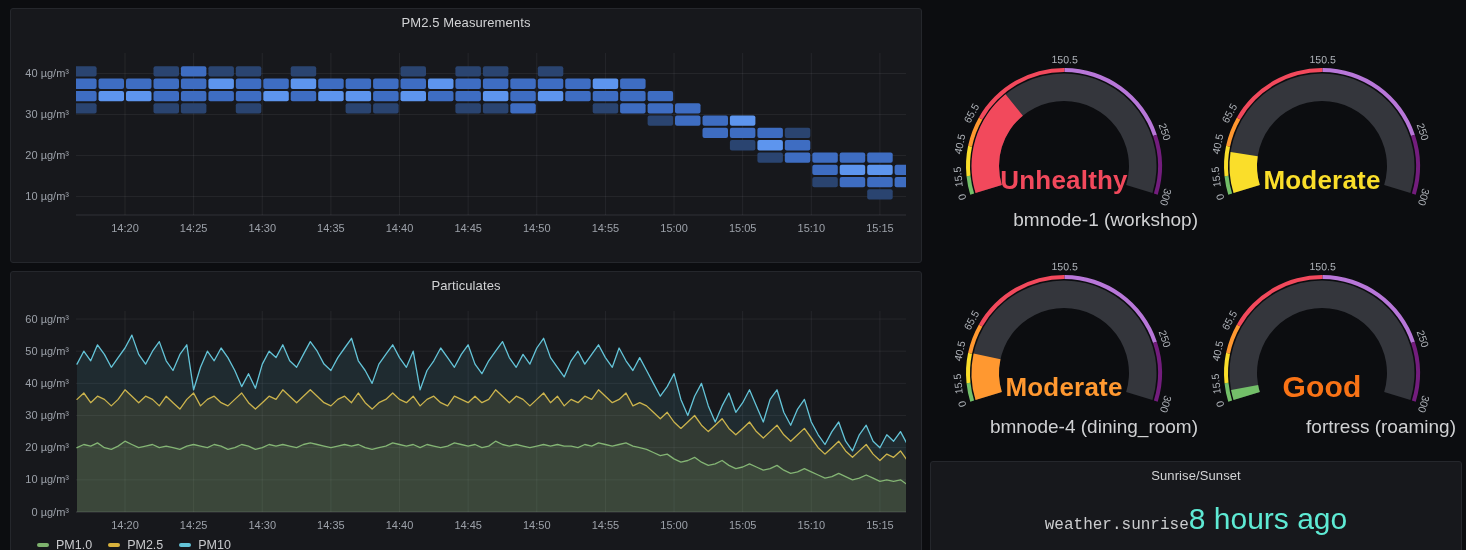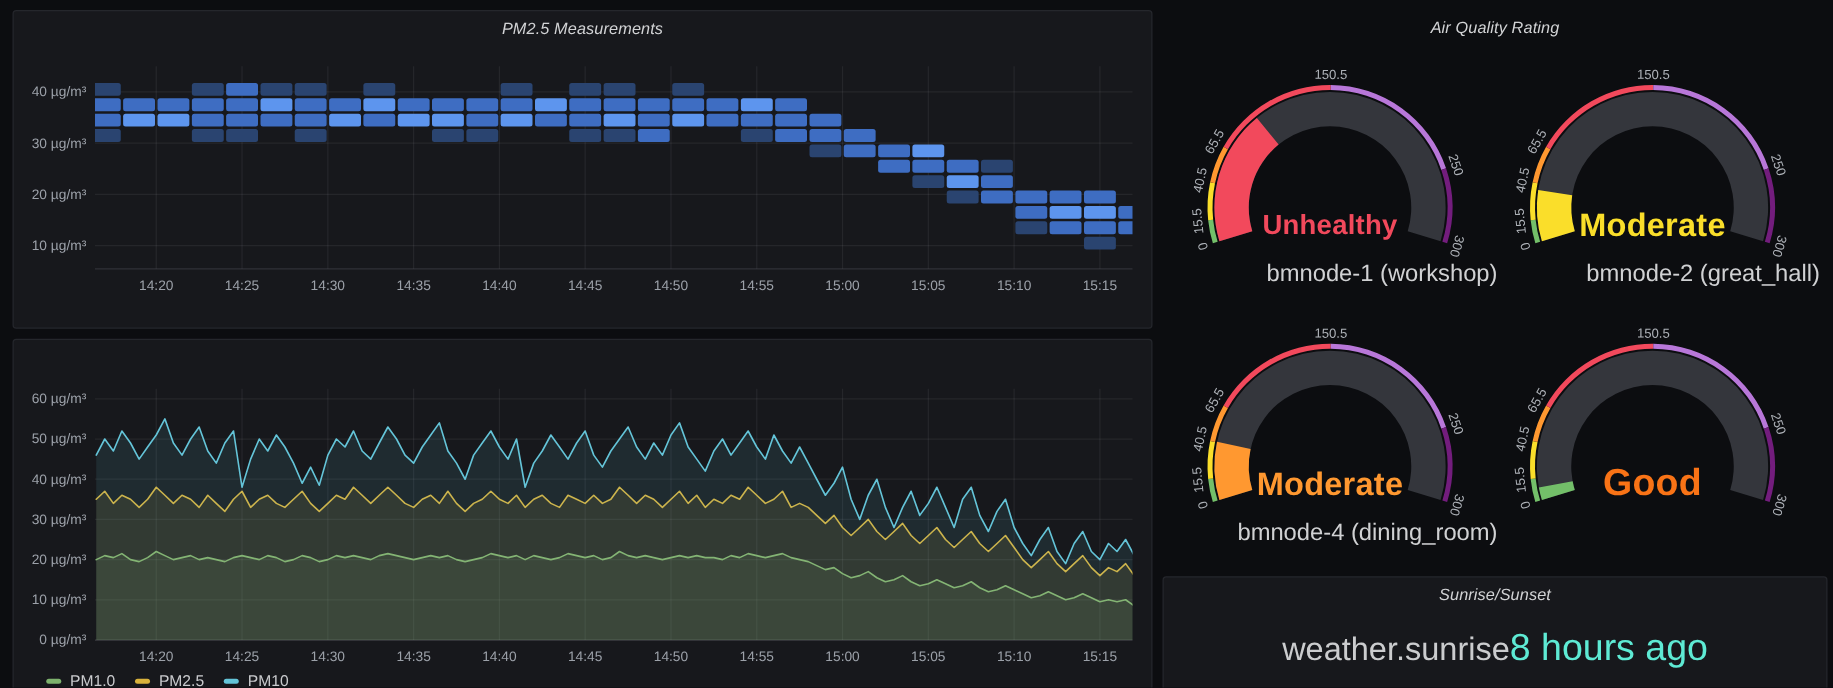--- a/index.html
+++ b/index.html
@@ -11,21 +11,20 @@
   }
   .panel{
     position:absolute;background:#17181c;border:1px solid #25272c;
     border-radius:3px;box-sizing:border-box;
   }
   .panel--transparent{background:transparent;border:none;}
   .panel-title{
     position:absolute;left:0;right:0;top:6px;text-align:center;
     font-size:13px;font-weight:500;color:#d2d3d5;letter-spacing:.1px;
     cursor:pointer;
-    font-style:italic;
   }
   svg{position:absolute;left:0;top:0;display:block;}
   .legend{
     position:absolute;display:flex;align-items:center;gap:0;
   }
   .legend-item{display:flex;align-items:center;margin-right:16px;cursor:pointer;}
   .legend-marker{width:12px;height:4px;border-radius:2px;margin-right:7px;}
   .legend-label{font-size:12.5px;color:#c9cacd;}
   .gauge{position:absolute;}
   .gauge-state{
@@ -33,21 +32,21 @@
     font-weight:700;letter-spacing:.2px;
   }
   .gauge-name{
     position:absolute;left:-14px;right:-14px;text-align:right;
     font-size:19px;color:#d0d1d3;white-space:nowrap;
   }
   .sun-row{
     position:absolute;left:0;right:0;top:40px;
     display:flex;justify-content:center;align-items:baseline;
   }
-  .sun-field{font-size:26px;color:#cbccce;}
+  .sun-field{font-size:16px;color:#cbccce;font-family:Liberation Mono, monospace;}
   .sun-value{font-size:30px;font-weight:500;}
 </style>
 </head>
 <body>
 
 <div class="panel" style="left:10px;top:8px;width:912px;height:255px;">
   <div class="panel-title">PM2.5 Measurements</div>
   <svg id="hm-svg" width="910" height="253" viewBox="0 0 910 253">
       <line x1="114.00115759880933" x2="114.00115759880933" y1="44" y2="206" stroke="rgba(204,204,220,0.08)"></line>
       <text x="114.00115759880933" y="223" fill="#9ca1a9" font-size="11" text-anchor="middle">14:20</text>
@@ -175,20 +174,21 @@
         <rect x="856.2" y="155.7" width="25.5" height="10.3" rx="2" fill="#5d95ee"></rect>
         <rect x="856.2" y="168.0" width="25.5" height="10.3" rx="2" fill="#3e6dc2"></rect>
         <rect x="856.2" y="180.3" width="25.5" height="10.3" rx="2" fill="#2a4470"></rect>
         <rect x="883.6" y="155.7" width="25.5" height="10.3" rx="2" fill="#3e6dc2"></rect>
         <rect x="883.6" y="168.0" width="25.5" height="10.3" rx="2" fill="#3e6dc2"></rect>
       </g>
     </svg>
 </div>
 
 <div class="panel" style="left:10px;top:271px;width:912px;height:290px;">
+  <div class="panel-title">Particulates</div>
   <svg id="ln-svg" width="910" height="262" viewBox="0 0 910 262">
       <line x1="114.00115759880933" x2="114.00115759880933" y1="39" y2="240" stroke="rgba(204,204,220,0.08)"></line>
       <text x="114.00115759880933" y="257" fill="#9ca1a9" font-size="11" text-anchor="middle">14:20</text>
       <line x1="182.63022986604926" x2="182.63022986604926" y1="39" y2="240" stroke="rgba(204,204,220,0.08)"></line>
       <text x="182.63022986604926" y="257" fill="#9ca1a9" font-size="11" text-anchor="middle">14:25</text>
       <line x1="251.25930213328922" x2="251.25930213328922" y1="39" y2="240" stroke="rgba(204,204,220,0.08)"></line>
       <text x="251.25930213328922" y="257" fill="#9ca1a9" font-size="11" text-anchor="middle">14:30</text>
       <line x1="319.8883744005292" x2="319.8883744005292" y1="39" y2="240" stroke="rgba(204,204,220,0.08)"></line>
       <text x="319.8883744005292" y="257" fill="#9ca1a9" font-size="11" text-anchor="middle">14:35</text>
       <line x1="388.5174466677691" x2="388.5174466677691" y1="39" y2="240" stroke="rgba(204,204,220,0.08)"></line>
@@ -244,41 +244,40 @@
       <span class="legend-label">PM2.5</span>
     </div>
     <div class="legend-item">
       <span class="legend-marker" id="lm2" style="background: rgb(100, 196, 216);"></span>
       <span class="legend-label">PM10</span>
     </div>
   </div>
 </div>
 
 <div class="panel panel--transparent" style="left:930px;top:8px;width:532px;height:445px;">
-  <div class="panel-title">Air Quality Rating</div>
 
   <div class="gauge" style="left:14px;top:42px;width:240px;height:196px;">
     <svg class="gauge-svg" width="240" height="196" viewBox="-120 -116 240 196">
         <path d="M-93.72,28.65A98,98 0 0 1 -97.47,10.15L-93.49,9.73A94,94 0 0 0 -89.89,27.48Z" fill="#73BF69"></path>
         <path d="M-97.47,10.15A98,98 0 0 1 -95.90,-20.19L-91.98,-19.37A94,94 0 0 0 -93.49,9.73Z" fill="#FADE2A"></path>
         <path d="M-95.90,-20.19A98,98 0 0 1 -85.11,-48.59L-81.63,-46.61A94,94 0 0 0 -91.98,-19.37Z" fill="#FF9830"></path>
         <path d="M-85.11,-48.59A98,98 0 0 1 0.61,-98.00L0.59,-94.00A94,94 0 0 0 -81.63,-46.61Z" fill="#F2495C"></path>
         <path d="M0.61,-98.00A98,98 0 0 1 92.84,-31.37L89.06,-30.09A94,94 0 0 0 0.59,-94.00Z" fill="#B877D9"></path>
         <path d="M92.84,-31.37A98,98 0 0 1 93.72,28.65L89.89,27.48A94,94 0 0 0 89.06,-30.09Z" fill="#731D7D"></path>
         <path d="M-88.46,27.04A92.5,92.5 0 1 1 88.46,27.04L62.16,19.00A65,65 0 1 0 -62.16,19.00Z" fill="#34363c"></path>
         <path d="M-88.46,27.04A92.5,92.5 0 0 1 -58.50,-71.65L-41.11,-50.35A65,65 0 0 0 -62.16,19.00Z" fill="#F2495C"></path>
         <text transform="translate(-101.8,31.1) rotate(-107.0)" fill="#aeb2b8" font-size="10.5" text-anchor="middle" dy="0.35em">0</text>
         <text transform="translate(-105.9,11.0) rotate(-95.9)" fill="#aeb2b8" font-size="10.5" text-anchor="middle" dy="0.35em">15.5</text>
         <text transform="translate(-104.2,-21.9) rotate(-78.1)" fill="#aeb2b8" font-size="10.5" text-anchor="middle" dy="0.35em">40.5</text>
         <text transform="translate(-92.5,-52.8) rotate(-60.3)" fill="#aeb2b8" font-size="10.5" text-anchor="middle" dy="0.35em">65.5</text>
         <text transform="translate(0.7,-106.5) rotate(0.4)" fill="#aeb2b8" font-size="10.5" text-anchor="middle" dy="0.35em">150.5</text>
         <text transform="translate(100.9,-34.1) rotate(71.3)" fill="#aeb2b8" font-size="10.5" text-anchor="middle" dy="0.35em">250</text>
         <text transform="translate(101.8,31.1) rotate(107.0)" fill="#aeb2b8" font-size="10.5" text-anchor="middle" dy="0.35em">300</text>
       </svg>
-    <div class="gauge-state" style="top: 112px; height: 36px; line-height: 36px; color: rgb(242, 73, 92); font-size: 22px;">Unhealthy</div>
+    <div class="gauge-state" style="top: 112px; height: 36px; line-height: 36px; color: rgb(242, 73, 92); font-size: 26px;">Unhealthy</div>
     <div class="gauge-name" style="top:159px;">bmnode-1 (workshop)</div>
   </div>
 
   <div class="gauge" style="left:272px;top:42px;width:240px;height:196px;">
     <svg class="gauge-svg" width="240" height="196" viewBox="-120 -116 240 196">
         <path d="M-93.72,28.65A98,98 0 0 1 -97.47,10.15L-93.49,9.73A94,94 0 0 0 -89.89,27.48Z" fill="#73BF69"></path>
         <path d="M-97.47,10.15A98,98 0 0 1 -95.90,-20.19L-91.98,-19.37A94,94 0 0 0 -93.49,9.73Z" fill="#FADE2A"></path>
         <path d="M-95.90,-20.19A98,98 0 0 1 -85.11,-48.59L-81.63,-46.61A94,94 0 0 0 -91.98,-19.37Z" fill="#FF9830"></path>
         <path d="M-85.11,-48.59A98,98 0 0 1 0.61,-98.00L0.59,-94.00A94,94 0 0 0 -81.63,-46.61Z" fill="#F2495C"></path>
         <path d="M0.61,-98.00A98,98 0 0 1 92.84,-31.37L89.06,-30.09A94,94 0 0 0 0.59,-94.00Z" fill="#B877D9"></path>
@@ -287,21 +286,20 @@
         <path d="M-88.46,27.04A92.5,92.5 0 0 1 -91.44,-13.96L-64.26,-9.81A65,65 0 0 0 -62.16,19.00Z" fill="#FADE2A"></path>
         <text transform="translate(-101.8,31.1) rotate(-107.0)" fill="#aeb2b8" font-size="10.5" text-anchor="middle" dy="0.35em">0</text>
         <text transform="translate(-105.9,11.0) rotate(-95.9)" fill="#aeb2b8" font-size="10.5" text-anchor="middle" dy="0.35em">15.5</text>
         <text transform="translate(-104.2,-21.9) rotate(-78.1)" fill="#aeb2b8" font-size="10.5" text-anchor="middle" dy="0.35em">40.5</text>
         <text transform="translate(-92.5,-52.8) rotate(-60.3)" fill="#aeb2b8" font-size="10.5" text-anchor="middle" dy="0.35em">65.5</text>
         <text transform="translate(0.7,-106.5) rotate(0.4)" fill="#aeb2b8" font-size="10.5" text-anchor="middle" dy="0.35em">150.5</text>
         <text transform="translate(100.9,-34.1) rotate(71.3)" fill="#aeb2b8" font-size="10.5" text-anchor="middle" dy="0.35em">250</text>
         <text transform="translate(101.8,31.1) rotate(107.0)" fill="#aeb2b8" font-size="10.5" text-anchor="middle" dy="0.35em">300</text>
       </svg>
     <div class="gauge-state" style="top: 112px; height: 36px; line-height: 36px; color: rgb(250, 222, 42); font-size: 26px;">Moderate</div>
-    <div class="gauge-name" style="top:159px;">bmnode-2 (great_hall)</div>
   </div>
 
   <div class="gauge" style="left:14px;top:249px;width:240px;height:196px;">
     <svg class="gauge-svg" width="240" height="196" viewBox="-120 -116 240 196">
         <path d="M-93.72,28.65A98,98 0 0 1 -97.47,10.15L-93.49,9.73A94,94 0 0 0 -89.89,27.48Z" fill="#73BF69"></path>
         <path d="M-97.47,10.15A98,98 0 0 1 -95.90,-20.19L-91.98,-19.37A94,94 0 0 0 -93.49,9.73Z" fill="#FADE2A"></path>
         <path d="M-95.90,-20.19A98,98 0 0 1 -85.11,-48.59L-81.63,-46.61A94,94 0 0 0 -91.98,-19.37Z" fill="#FF9830"></path>
         <path d="M-85.11,-48.59A98,98 0 0 1 0.61,-98.00L0.59,-94.00A94,94 0 0 0 -81.63,-46.61Z" fill="#F2495C"></path>
         <path d="M0.61,-98.00A98,98 0 0 1 92.84,-31.37L89.06,-30.09A94,94 0 0 0 0.59,-94.00Z" fill="#B877D9"></path>
         <path d="M92.84,-31.37A98,98 0 0 1 93.72,28.65L89.89,27.48A94,94 0 0 0 89.06,-30.09Z" fill="#731D7D"></path>
@@ -331,20 +329,21 @@
         <path d="M-88.46,27.04A92.5,92.5 0 0 1 -90.93,16.98L-63.89,11.93A65,65 0 0 0 -62.16,19.00Z" fill="#73BF69"></path>
         <text transform="translate(-101.8,31.1) rotate(-107.0)" fill="#aeb2b8" font-size="10.5" text-anchor="middle" dy="0.35em">0</text>
         <text transform="translate(-105.9,11.0) rotate(-95.9)" fill="#aeb2b8" font-size="10.5" text-anchor="middle" dy="0.35em">15.5</text>
         <text transform="translate(-104.2,-21.9) rotate(-78.1)" fill="#aeb2b8" font-size="10.5" text-anchor="middle" dy="0.35em">40.5</text>
         <text transform="translate(-92.5,-52.8) rotate(-60.3)" fill="#aeb2b8" font-size="10.5" text-anchor="middle" dy="0.35em">65.5</text>
         <text transform="translate(0.7,-106.5) rotate(0.4)" fill="#aeb2b8" font-size="10.5" text-anchor="middle" dy="0.35em">150.5</text>
         <text transform="translate(100.9,-34.1) rotate(71.3)" fill="#aeb2b8" font-size="10.5" text-anchor="middle" dy="0.35em">250</text>
         <text transform="translate(101.8,31.1) rotate(107.0)" fill="#aeb2b8" font-size="10.5" text-anchor="middle" dy="0.35em">300</text>
       </svg>
     <div class="gauge-state" style="top: 112px; height: 36px; line-height: 36px; color: #f97316; font-size: 30px;">Good</div>
+    <div class="gauge-name" style="top:159px;">fortress (roaming)</div>
   </div>
 </div>
 
 <div class="panel" style="left:930px;top:461px;width:532px;height:97px;">
   <div class="panel-title">Sunrise/Sunset</div>
   <div class="sun-row">
     <span class="sun-field">weather.sunrise</span>
       <span class="sun-value" id="sun-value" style="color: #5eead4;">8 hours ago</span>
   </div>
 </div>

